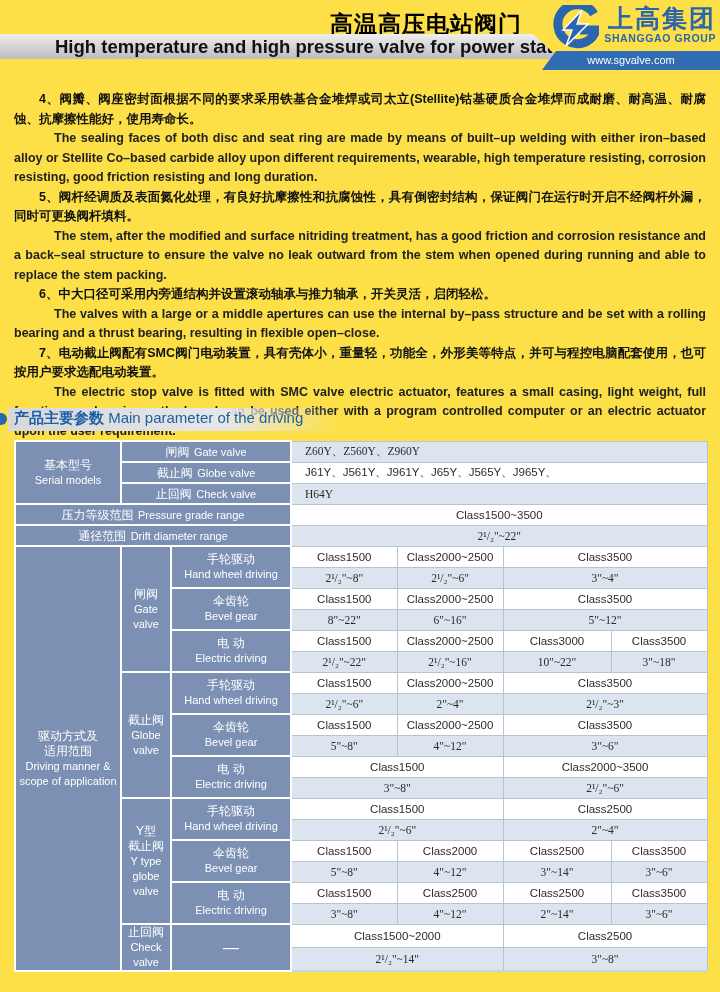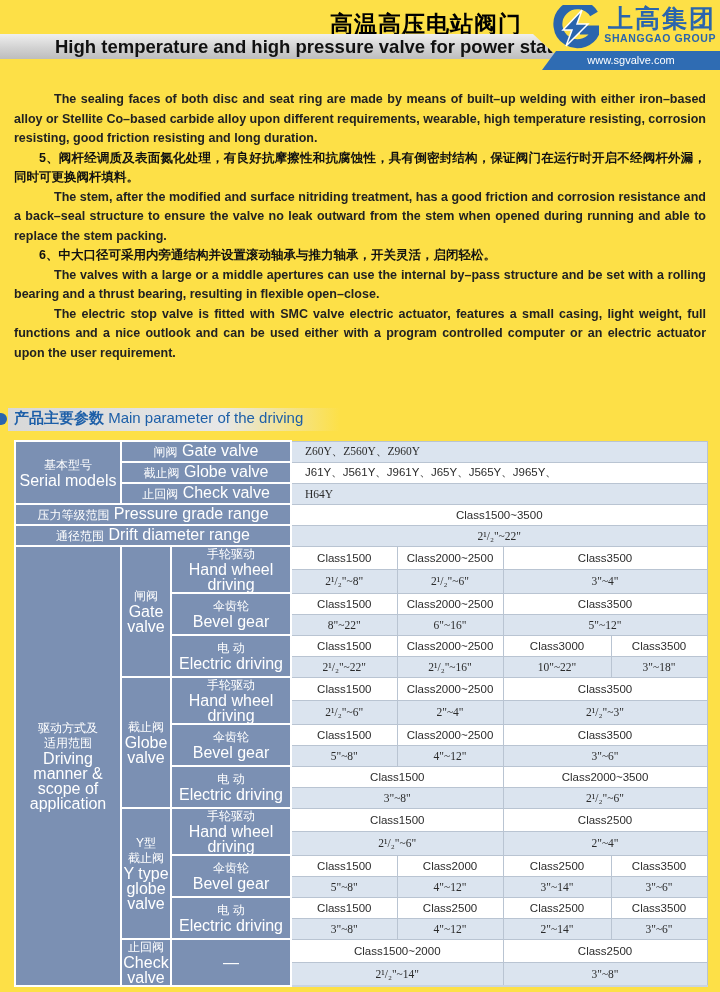--- a/index.html
+++ b/index.html
@@ -36,21 +36,21 @@
   .section-title .txt { position:absolute; left:14px; top:1px; font-size:15px; color:#1d5fa8; white-space:nowrap; }
   .section-title .txt .cn { font-weight:bold; }
   .section-title .txt .en { font-weight:500; }
 
   
   table.params { position:absolute; top:440px; left:14px; width:692px;
                  border-collapse:collapse; table-layout:fixed; border-bottom:2px solid #c9d4e2; }
   table.params tr { height:21px; }
   td.hd { background:#7b90b3; color:#fff; border:2px solid #fff; text-align:center; vertical-align:middle; }
   td.hd .cn { font-size:12px; }
-  td.hd .en { font-size:16px; }
+  td.hd .en { font-size:11px; }
   td.hd .line { line-height:15px; }
   td.val { background:#fff; border:1px solid #b9c4d2; text-align:center; vertical-align:middle;
            color:#2b2b2b; font-size:11.5px; }
   td.val.lt { background:#dbe4ef;font-family:Liberation Serif, serif; }
   td.val.models { text-align:left; padding-left:13px; }
 </style>
 </head>
 <body>
 
 <div class="page">
@@ -69,25 +69,27 @@
     <span class="logo-txt">
       <div class="logo-cn">上高集团</div>
       <div class="logo-en">SHANGGAO GROUP</div>
     </span>
   </div>
   <div class="web-band">
     <span>www.sgvalve.com</span>
   </div>
 
   <div class="content">
+    <p class="cn">4、阀瓣、阀座密封面根据不同的要求采用铁基合金堆焊或司太立(Stellite)钴基硬质合金堆焊而成耐磨、耐高温、耐腐蚀、抗摩擦性能好，使用寿命长。</p>
     <p class="en">The sealing faces of both disc and seat ring are made by means of built–up welding with either iron–based alloy or Stellite Co–based carbide alloy upon different requirements, wearable, high temperature resisting, corrosion resisting, good friction resisting and long duration.</p>
     <p class="cn">5、阀杆经调质及表面氮化处理，有良好抗摩擦性和抗腐蚀性，具有倒密封结构，保证阀门在运行时开启不经阀杆外漏，同时可更换阀杆填料。</p>
     <p class="en">The stem, after the modified and surface nitriding treatment, has a good friction and corrosion resistance and a back–seal structure to ensure the valve no leak outward from the stem when opened during running and able to replace the stem packing.</p>
     <p class="cn">6、中大口径可采用内旁通结构并设置滚动轴承与推力轴承，开关灵活，启闭轻松。</p>
     <p class="en">The valves with a large or a middle apertures can use the internal by–pass structure and be set with a rolling bearing and a thrust bearing, resulting in flexible open–close.</p>
+    <p class="cn">7、电动截止阀配有SMC阀门电动装置，具有壳体小，重量轻，功能全，外形美等特点，并可与程控电脑配套使用，也可按用户要求选配电动装置。</p>
     <p class="en">The electric stop valve is fitted with SMC valve electric actuator, features a small casing, light weight, full functions and a nice outlook and can be used either with a program controlled computer or an electric actuator upon the user requirement.</p>
   </div>
 
   <div class="section-title">
     <span class="bullet"></span>
     <span class="bg"></span>
     <span class="txt">
       <span class="cn">产品主要参数</span>
       <span class="en">Main parameter of the driving</span>
     </span>

